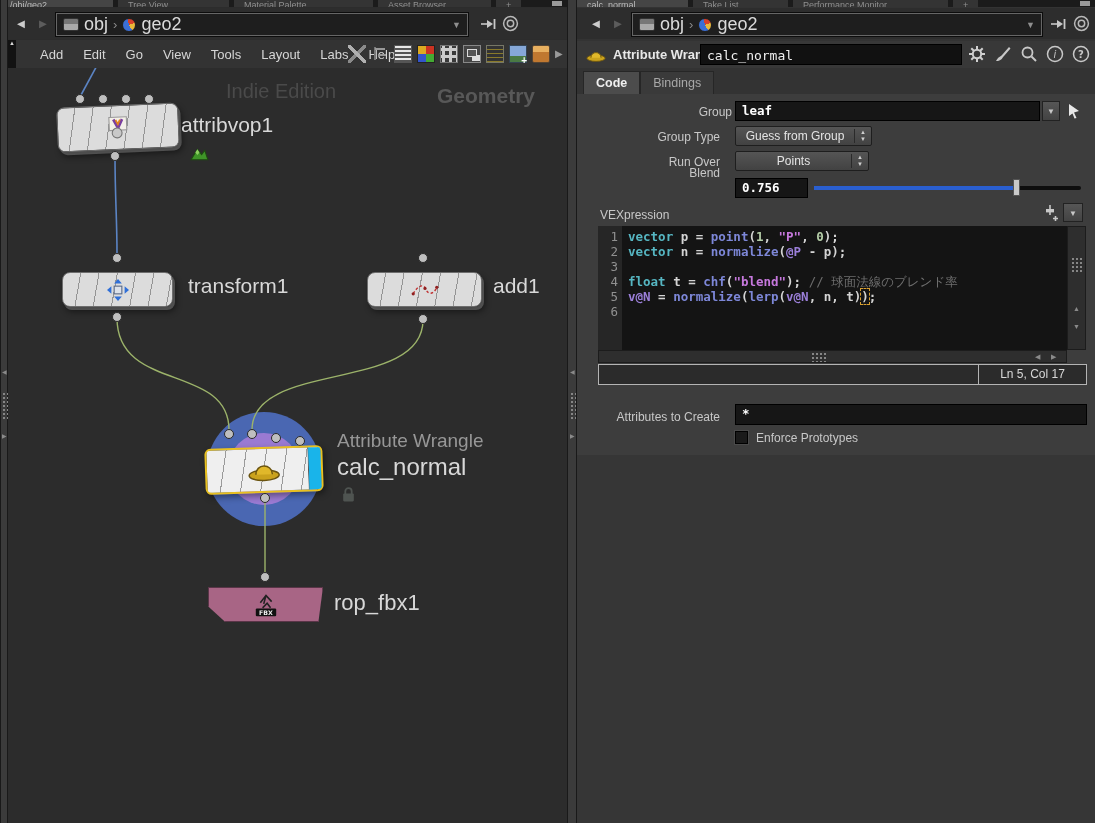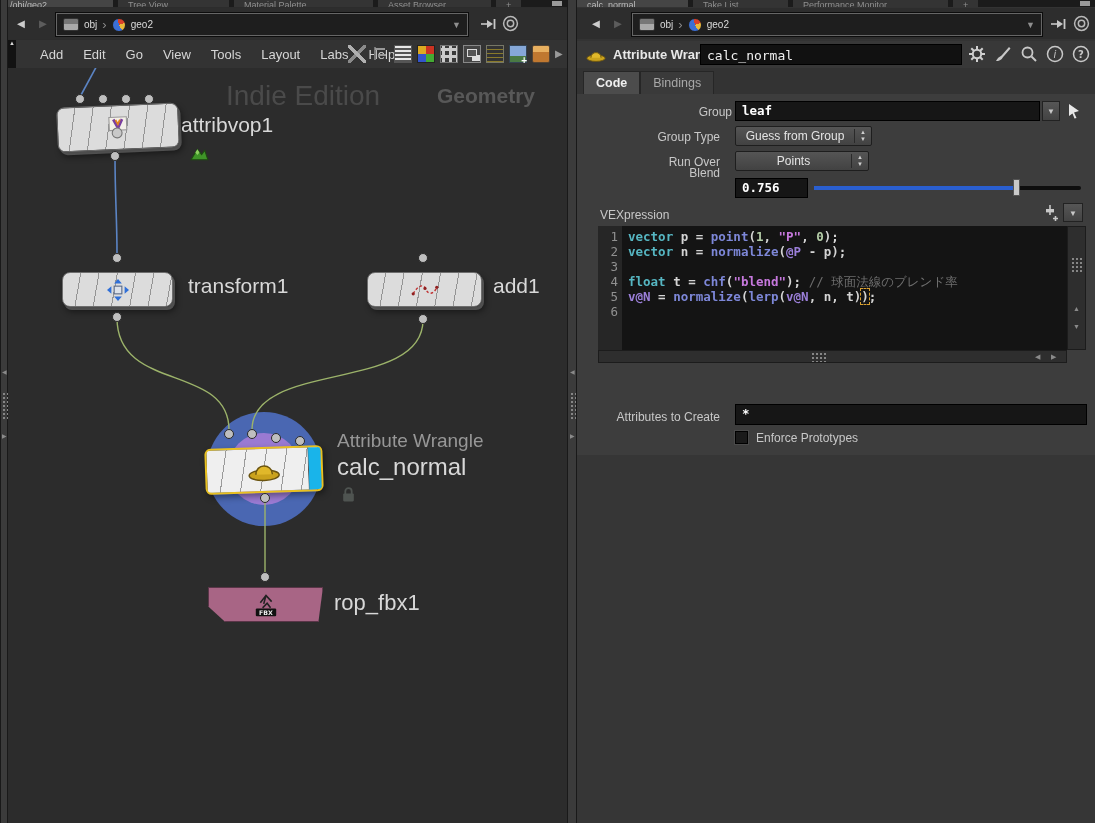--- a/index.html
+++ b/index.html
@@ -15,21 +15,21 @@
   .tabstrip .winbox { position:absolute; top:1px; width:10px; height:5px; background:#9a9a9a; }
 
   
   .pathbar { position:absolute; top:8px; height:31px; width:100%; background:#2d2d2d; }
   .navbtn { position:absolute; top:7px; width:18px; height:18px; font-size:13px; line-height:18px;
     text-align:center; color:#cccccc; }
   .navbtn.dim { color:#5c5c5c; }
   .pathfield { position:absolute; top:5px; height:23px; background:#1e1e1e;
     border:1px solid #666; box-shadow:0 0 0 1px #0c0c0c; display:flex; align-items:center;
     gap:5px; padding:0 6px; }
-  .pathfield .seg { color:#dadada; font-size:10px; }
+  .pathfield .seg { color:#dadada; font-size:18px; }
   .pathfield .chev { color:#8a8a8a; font-size:13px; }
   .pathfield .dd { margin-left:auto; color:#8f8f8f; font-size:9px; }
   .objicon { width:16px; height:13px; background:linear-gradient(#777 0 5px, #aaa 5px 100%);
     border:1px solid #333; border-radius:2px; }
   .geoicon { width:14px; height:14px; border-radius:50%;
     background:conic-gradient(from 150deg, #3b6fd6 0 55%, #d8402a 55% 77%, #e8b83a 77% 100%);
     border:1px solid #222; }
 
   
   .menubar { position:absolute; top:40px; left:0; width:567px; height:28px; background:#333333; }
@@ -57,21 +57,21 @@
       border:1px solid #ddd; background:#555; box-shadow:4px 5px 0 -1px #ddd; }
   .ic-note { background:linear-gradient(135deg,#f7ef7a 75%, #d8c93a 75%); border:1px solid #776;
       background-image:repeating-linear-gradient(#0000 0 3px, #8a7a2a 3px 4px); }
   .ic-image { background:linear-gradient(#86a8d8 0 60%, #4a7a44 60% 100%); border:1px solid #345; }
   .ic-image::after { content:"+"; position:absolute; right:-1px; bottom:-4px; color:#fff; font-size:10px; font-weight:bold; }
   .ic-shelf { background:linear-gradient(#e8b060 0 35%, #c07830 35% 100%); border:1px solid #543; border-radius:2px; }
   .ic-more { color:#9a9a9a; font-size:10px; line-height:18px; width:10px; }
 
   
   #canvas { position:absolute; left:0; top:68px; width:567px; height:755px; background:#2c2c2c; overflow:hidden; }
-  .watermark { position:absolute; left:226px; top:12px; font-size:28px; color:#4a4a4a; }
+  .watermark { position:absolute; left:226px; top:12px; font-size:20px; color:#4a4a4a; }
   .ctxlabel { position:absolute; left:437px; top:16px; font-size:21px; font-weight:bold; color:#585858; }
   .ndot { position:absolute; width:10px; height:10px; border-radius:50%; background:#bfbfbf;
     border:1px solid #2a2a2a; }
   .gnode { position:absolute; border-radius:8px; border:1px solid #6e6e6e;
     background:repeating-linear-gradient(100deg, #dcdcdc 0 17px, #949494 17px 18px);
     box-shadow:2px 3px 0 rgba(230,230,230,.25), 3px 5px 6px rgba(0,0,0,.45);
     display:flex; align-items:center; justify-content:center; }
   .selring { position:absolute; border-radius:50%; }
   .wranglenode { position:absolute; border:2.5px solid #e8c020; border-radius:6px;
     background:repeating-linear-gradient(100deg, #efefef 0 19px, #9a9a9a 19px 20px);
@@ -453,20 +453,24 @@
       <div class="gripdots" style="position:absolute;left:3px;top:30px;width:11px;height:16px;"></div>
       <div class="scrollarr" style="left:5px;top:78px;">▲</div>
       <div class="scrollarr" style="left:5px;top:96px;">▼</div>
     </div>
     <div class="hscroll">
       <div class="gripdots" style="position:absolute;left:212px;top:1px;width:16px;height:10px;"></div>
       <div class="scrollarr" style="left:436px;top:2px;">◀</div>
       <div class="scrollarr" style="left:452px;top:2px;">▶</div>
     </div>
 
+    <div class="statusbar">
+      <div class="cellL"></div>
+      <div class="cellR">Ln 5, Col 17</div>
+    </div>
 
     <div class="plabel" style="left:0;top:410px;">Attributes to Create</div>
     <div class="tfield" style="left:158px;top:404px;width:352px;height:21px;">*</div>
 
     <div class="checkbox" style="left:158px;top:431px;"></div>
     <div style="position:absolute;left:179px;top:431px;font-size:12px;color:#c8c8c8;">Enforce Prototypes</div>
   </div>
 </div>
 
 </body></html>

